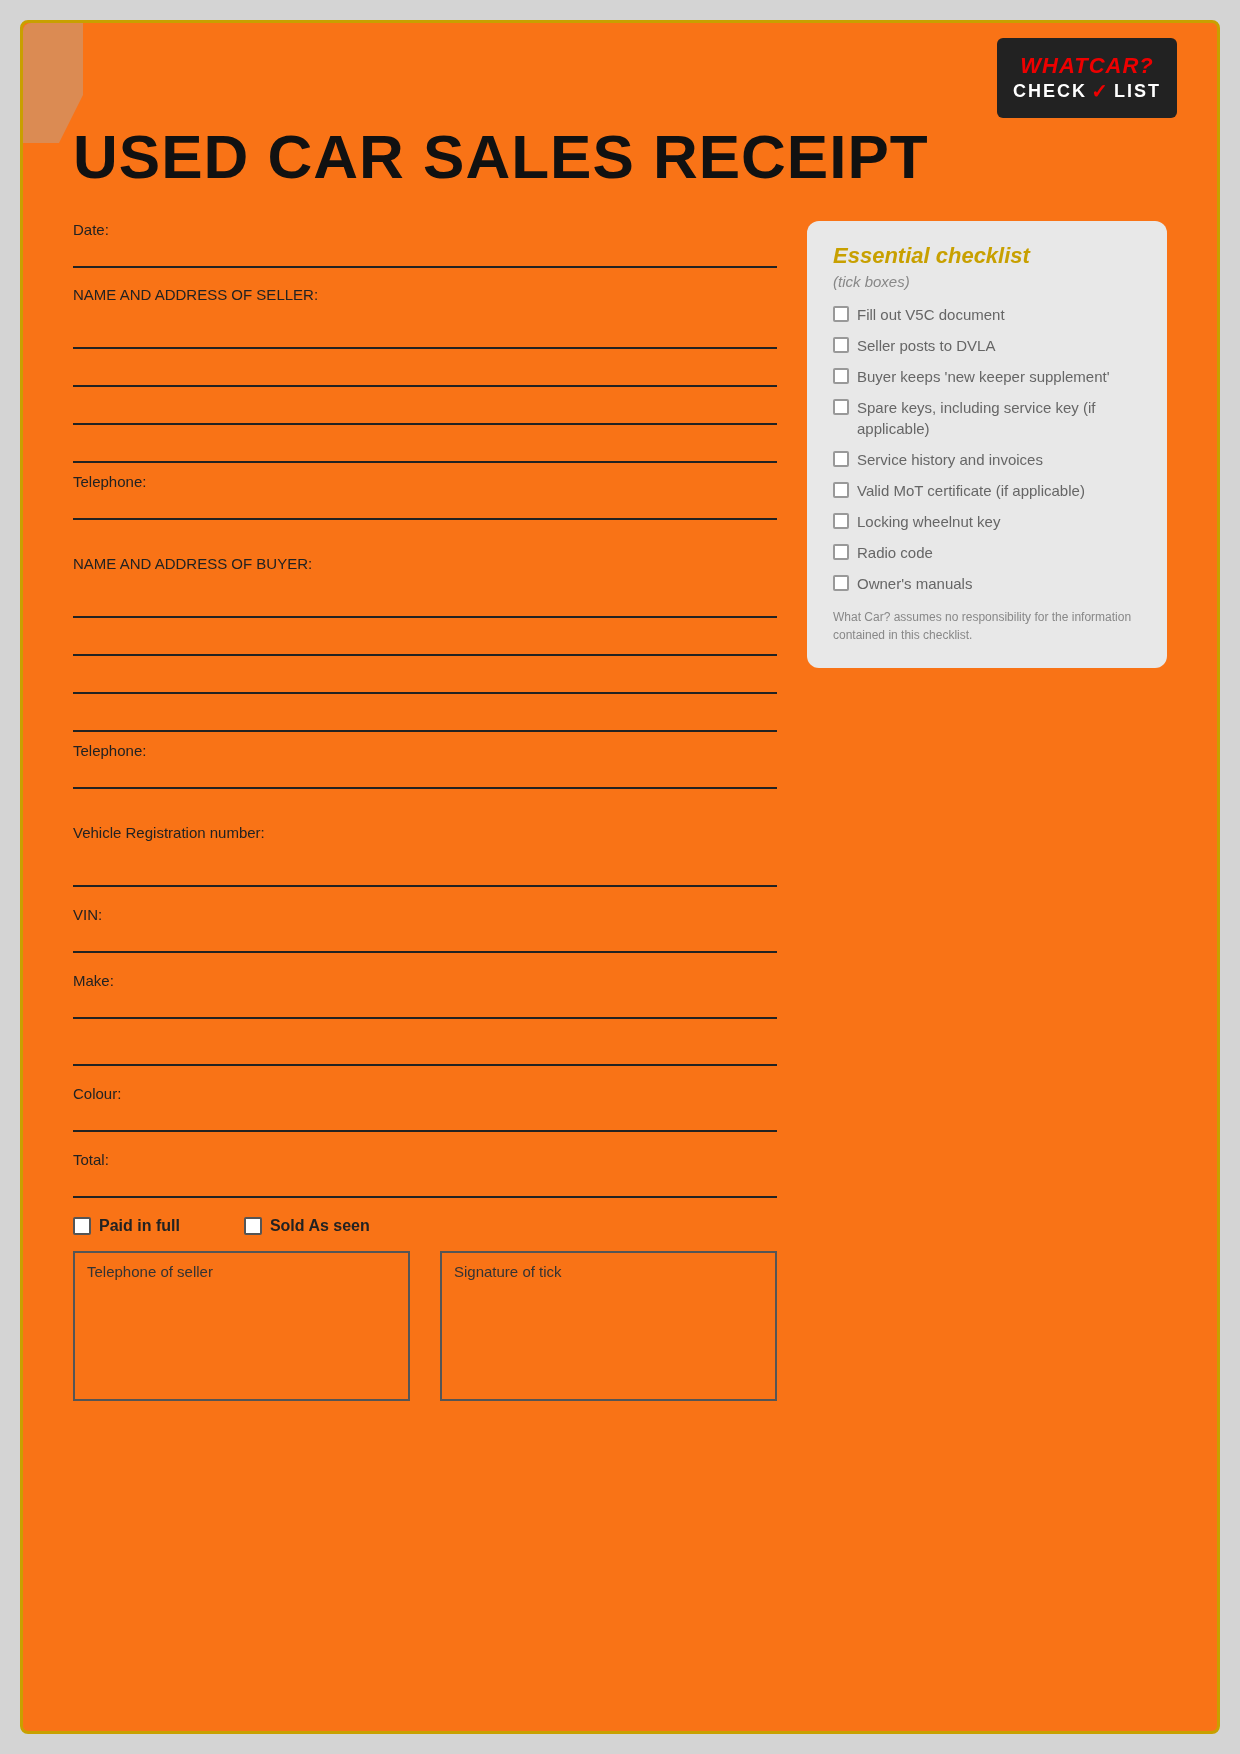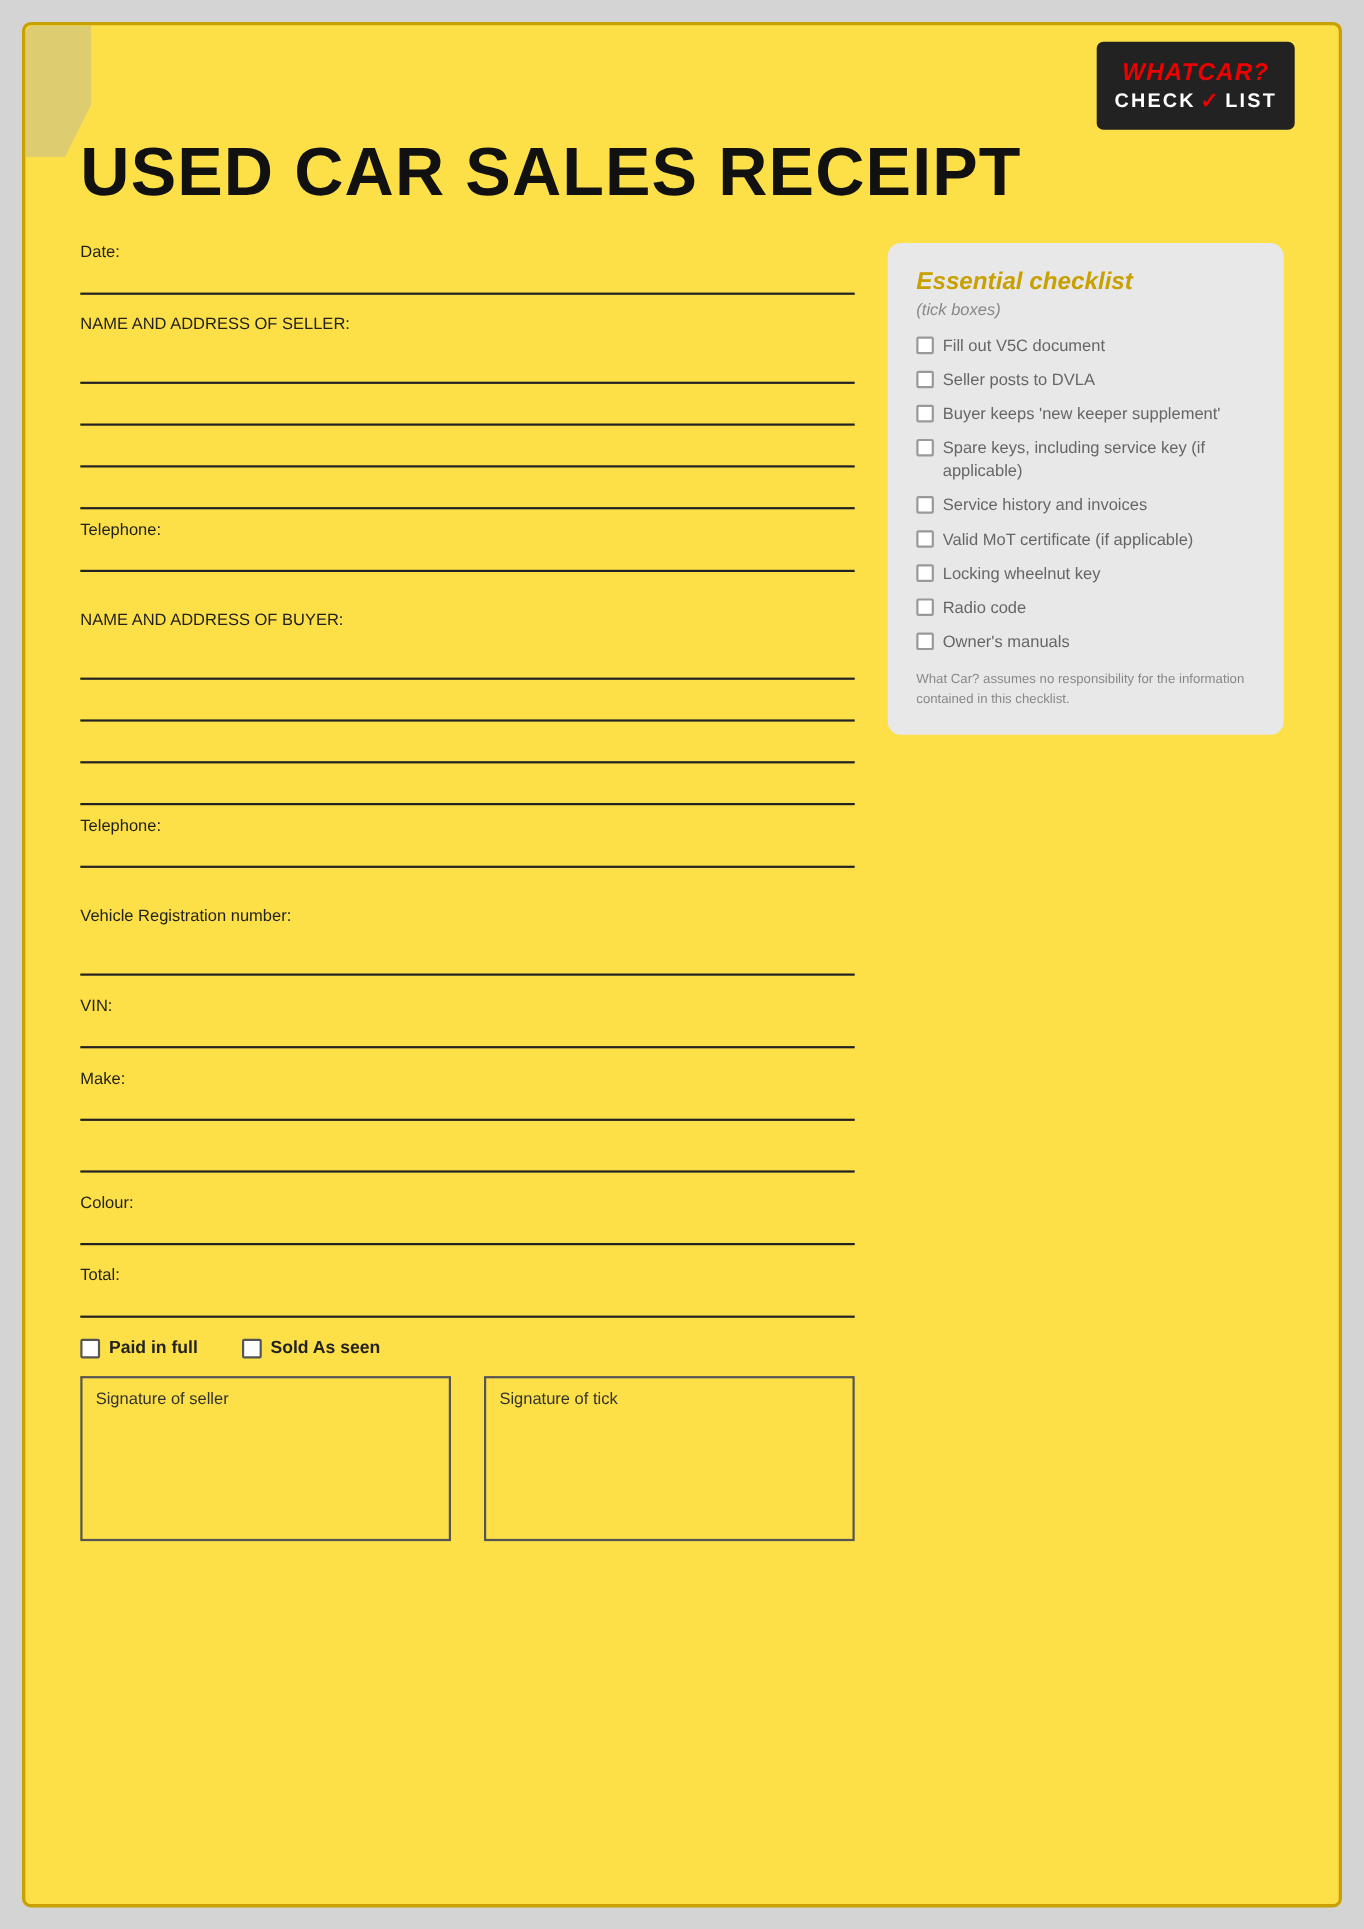--- a/index.html
+++ b/index.html
@@ -7,21 +7,21 @@
       background: #d4d4d4;
       display: flex;
       justify-content: center;
       align-items: flex-start;
       padding: 20px;
       font-family: Arial, sans-serif;
     }
     .page {
       width: 1200px;
       min-height: 1714px;
-      background: #fde047;
+      background: #f97316;
       border: 3px solid #c8a000;
       border-radius: 8px;
       position: relative;
       padding: 40px 50px 40px 50px;
     }
     
     .corner-tab {
       position: absolute;
       top: 0;
       left: 0;
@@ -191,21 +191,21 @@
     }
 
     .buyer-section {
       margin-bottom: 6px;
     }
 
     
     .checkbox-row {
       display: flex;
       align-items: flex-start;
-      gap: 40px;
+      gap: 64px;
       margin: 18px 0 16px 0;
     }
 
     .checkbox-item {
       display: flex;
       align-items: center;
       gap: 8px;
       font-size: 16px;
       font-weight: 700;
       color: #222;
@@ -339,21 +339,21 @@
           <span>Paid in full</span>
         </div>
         <div class="checkbox-item">
           <div class="form-checkbox"></div>
           <span>Sold As seen</span>
         </div>
       </div>
 
       <div class="signature-area">
         <div class="signature-box">
-          <span class="signature-label">Signature of seller</span>
+          <span class="signature-label">Telephone of seller</span>
         </div>
         <div class="signature-box">
           <span class="signature-label">Signature of tick</span>
         </div>
       </div>
 
     </div>
 
     <div class="right-col">
       <div class="checklist-box">

